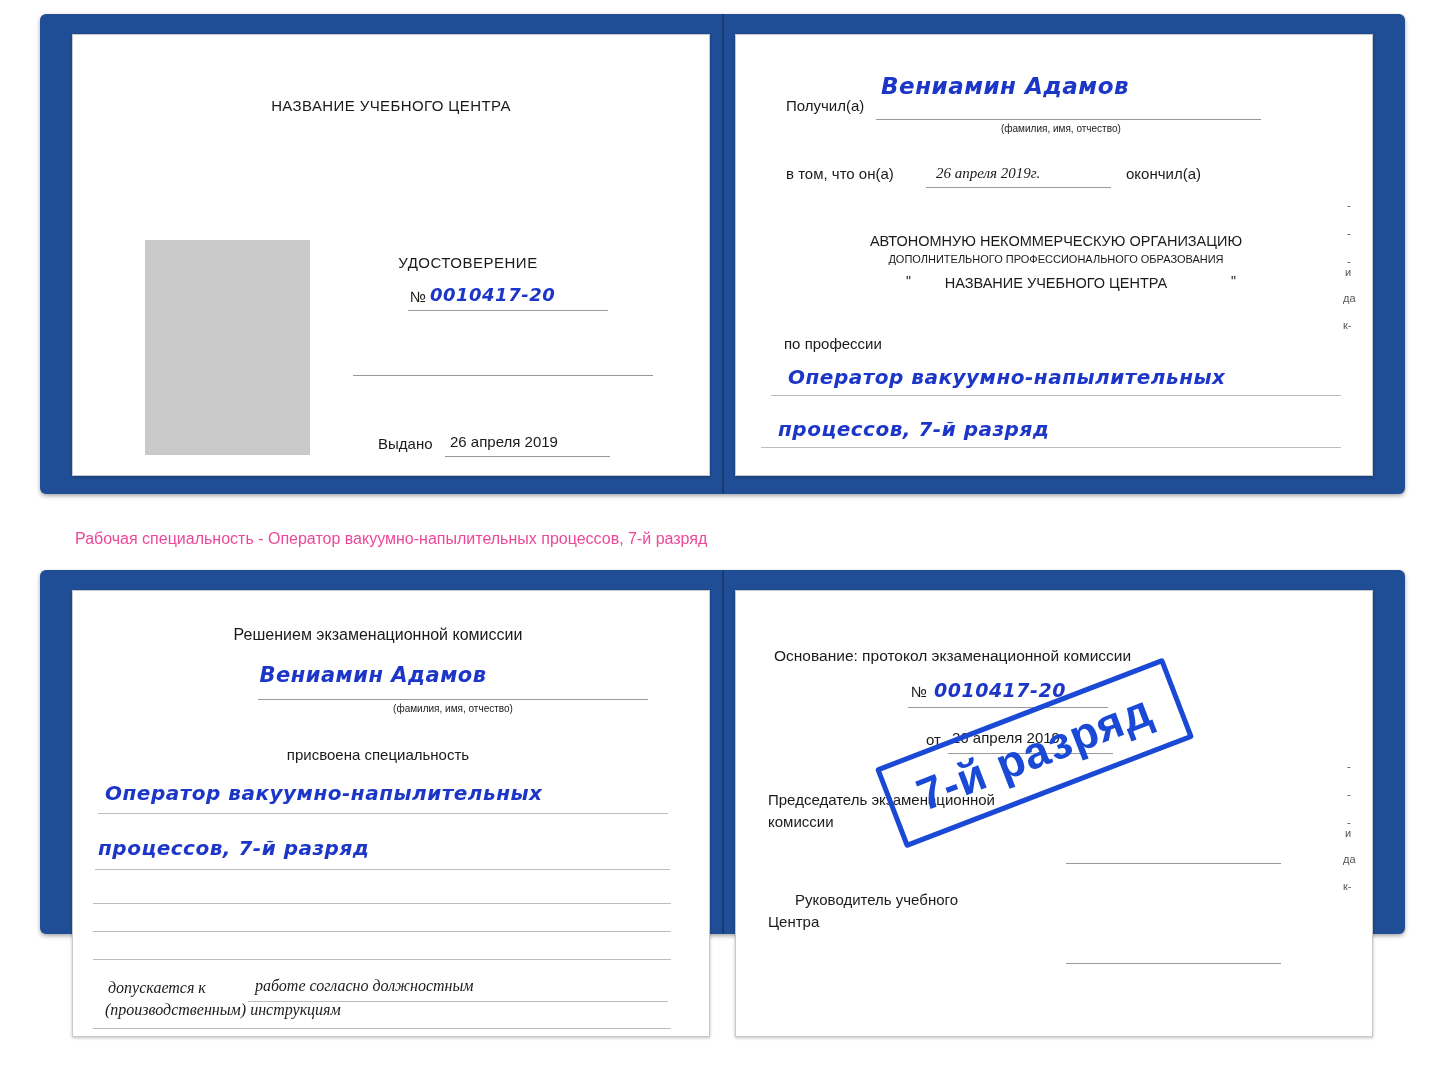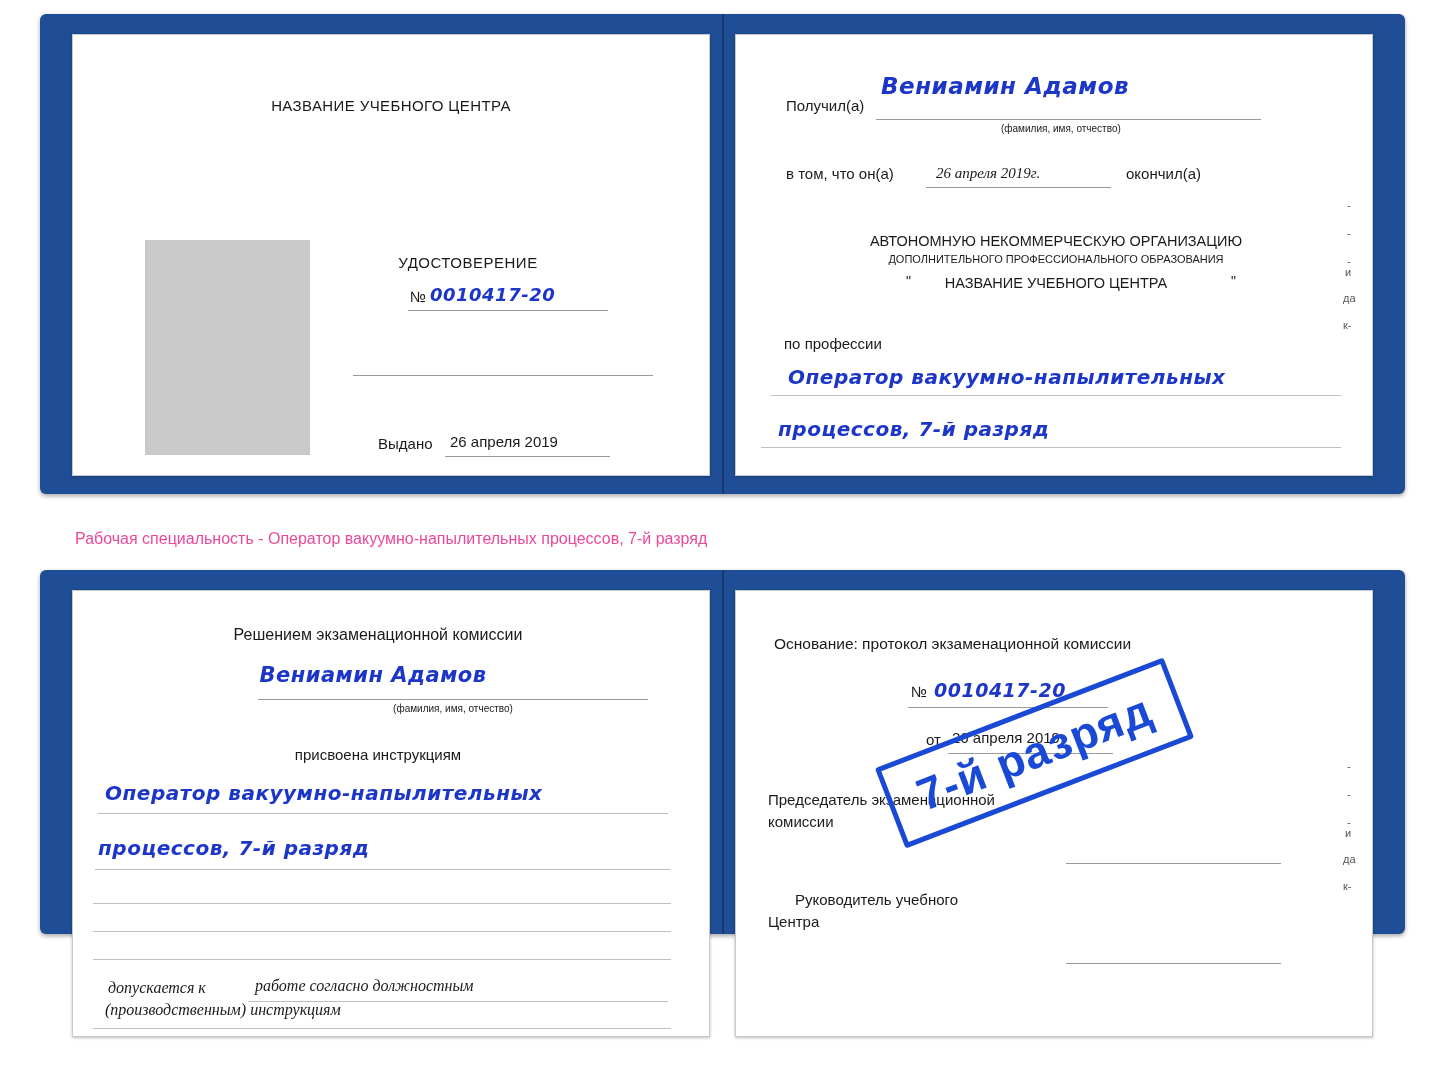--- a/index.html
+++ b/index.html
@@ -172,41 +172,41 @@
 <div class="book" style="left:40px; top:570px; width:1365px; height:364px;">
 
   <div class="page left" style="top:20px; width:636px; height:445px;">
 
     <div class="t bold center" style="left:0; width:610px; top:35px; font-size:16px;">Решением экзаменационной комиссии</div>
 
     <div class="t hand center" style="left:0; width:600px; top:72px; font-size:21px;">Вениамин Адамов</div>
     <div class="line" style="left:185px; top:108px; width:390px;"></div>
     <div class="t tiny center" style="left:185px; width:390px; top:112px;">(фамилия, имя, отчество)</div>
 
-    <div class="t center" style="left:0; width:610px; top:155px; font-size:15px;">присвоена инструкциям</div>
+    <div class="t center" style="left:0; width:610px; top:155px; font-size:15px;">присвоена специальность</div>
 
     <div class="t hand" style="left:32px; top:190px; font-size:20px;">Оператор вакуумно-напылительных</div>
     <div class="line thin" style="left:25px; top:222px; width:570px;"></div>
 
     <div class="t hand" style="left:25px; top:245px; font-size:20px;">процессов, 7-й разряд</div>
     <div class="line thin" style="left:22px; top:278px; width:575px;"></div>
     <div class="line thin" style="left:20px; top:312px; width:578px;"></div>
     <div class="line thin" style="left:20px; top:340px; width:578px;"></div>
     <div class="line thin" style="left:20px; top:368px; width:578px;"></div>
 
     <div class="t ital" style="left:35px; top:388px; font-size:16px;">допускается к</div>
     <div class="t ital" style="left:182px; top:386px; font-size:16px;">работе согласно должностным</div>
     <div class="line thin" style="left:175px; top:410px; width:420px;"></div>
     <div class="t ital" style="left:32px; top:410px; font-size:16px;">(производственным) инструкциям</div>
     <div class="line thin" style="left:20px; top:437px; width:578px;"></div>
   </div>
 
   <div class="page right" style="top:20px; width:636px; height:445px;">
 
-    <div class="t" style="left:38px; top:44px; font-size:15.5px;">Основание: протокол экзаменационной комиссии</div>
+    <div class="t" style="left:38px; top:56px; font-size:15.5px;">Основание: протокол экзаменационной комиссии</div>
 
     <div class="t bold" style="left:175px; top:92px; font-size:15px;">№</div>
     <div class="t hand" style="left:198px; top:88px; font-size:19px;">0010417-20</div>
     <div class="line" style="left:172px; top:116px; width:200px;"></div>
 
     <div class="t" style="left:190px; top:140px; font-size:15px;">от</div>
     <div class="t" style="left:216px; top:138px; font-size:15px;">26 апреля 2019</div>
     <div class="line" style="left:212px; top:162px; width:165px;"></div>
 
     <div class="t" style="left:32px; top:200px; font-size:15px;">Председатель экзаменационной</div>

